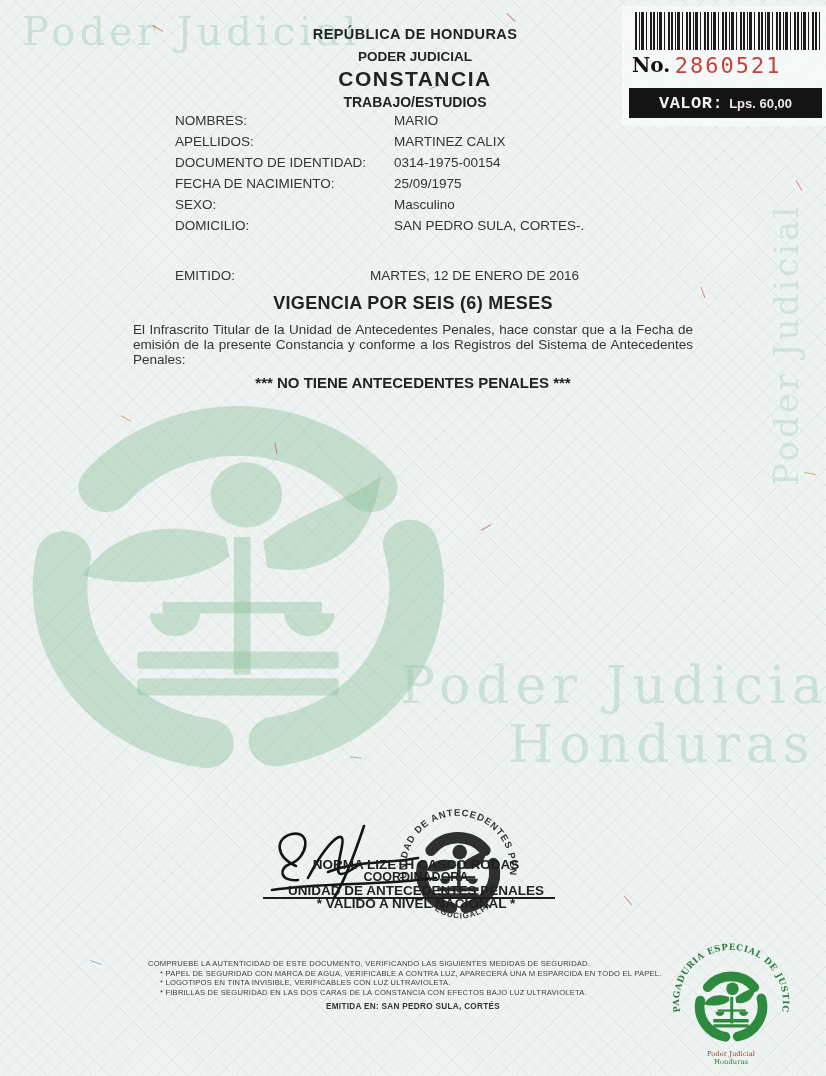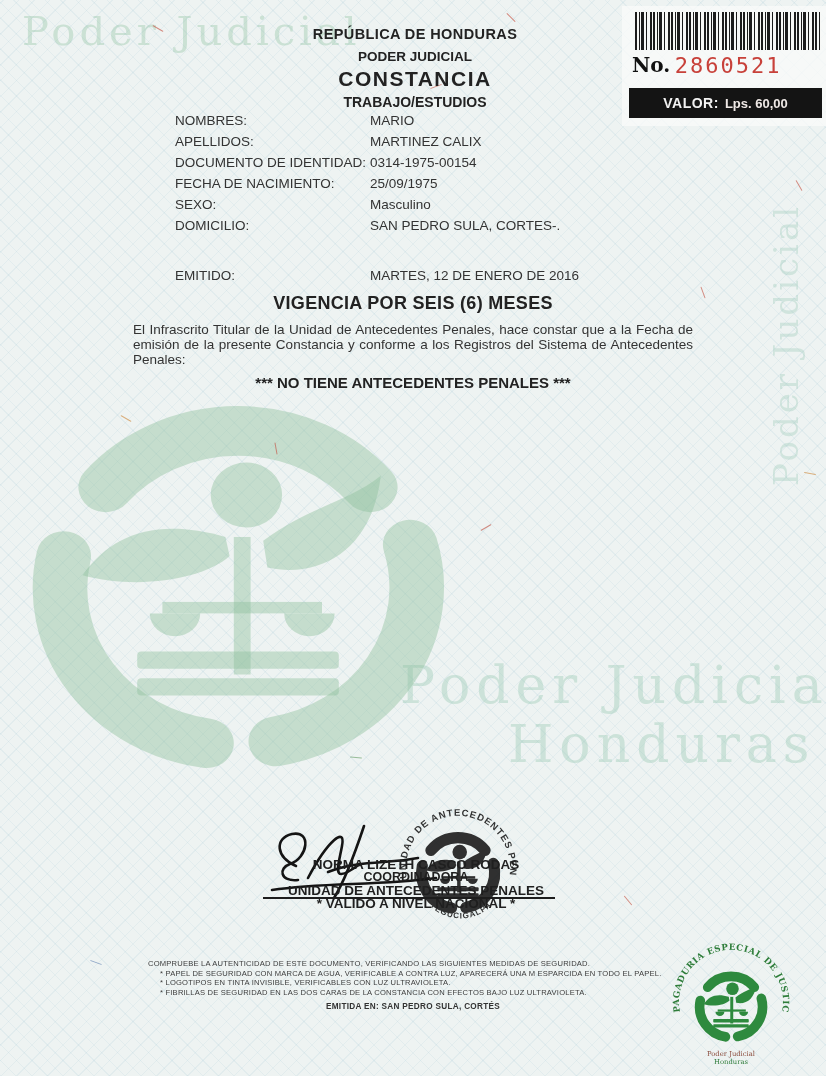--- a/index.html
+++ b/index.html
@@ -50,26 +50,26 @@
       #1c1c1c 6px 9px,#f7f8f6 9px 11px,#1c1c1c 11px 12px,#f7f8f6 12px 15px,
       #1c1c1c 15px 17px,#f7f8f6 17px 18px);
   }
   .serial-line{left:632px;top:53px;width:194px;white-space:nowrap;}
   .serial-prefix{font-family:"DejaVu Serif", serif;font-weight:bold;font-size:20px;color:#111;}
   .serial-number{font-family:"DejaVu Sans Mono", monospace;font-size:22px;letter-spacing:2px;color:#c8413a;vertical-align:-1px;}
   .valor-strip{
     left:629px;top:88px;width:193px;height:30px;background:#141414;
     display:flex;align-items:center;justify-content:center;gap:6px;white-space:nowrap;
   }
-  .valor-label{color:#f2f2f2;font-weight:bold;font-size:14px;letter-spacing:.5px;}
+  .valor-label{color:#f2f2f2;font-weight:bold;font-size:17px;letter-spacing:.5px;font-family:Liberation Mono, monospace;}
   .valor-amount{color:#efe9e6;font-weight:bold;font-size:13px;}
 
   
   .fields{left:175px;top:110px;width:520px;font-size:13.5px;color:#333;}
-  .field-row{display:flex;height:21px;line-height:21px;}
+  .field-row{display:flex;height:21px;line-height:21px;gap:24px;}
   .field-label{width:195px;flex:0 0 195px;}
   .emitido-row{left:175px;top:268px;width:520px;font-size:13.5px;color:#333;display:flex;}
   .emitido-row .field-label{width:195px;flex:0 0 195px;}
 
   .vigencia{left:0;top:293px;width:826px;text-align:center;font-size:18px;font-weight:bold;color:#222;letter-spacing:.3px;}
   .paragraph{left:133px;top:322px;width:560px;font-size:13.5px;line-height:15px;color:#333;text-align:justify;}
   .result{left:0;top:374px;width:826px;text-align:center;font-size:15px;font-weight:bold;color:#222;}
 
   
   .sig-stamp{left:392px;top:806px;width:132px;height:132px;opacity:.88;}

